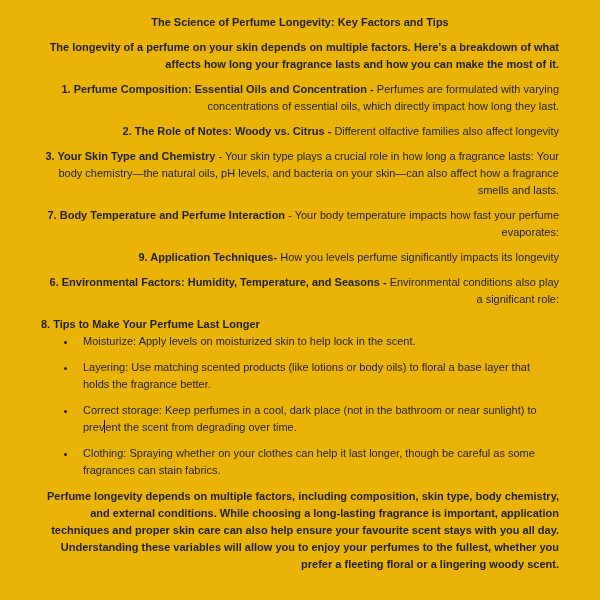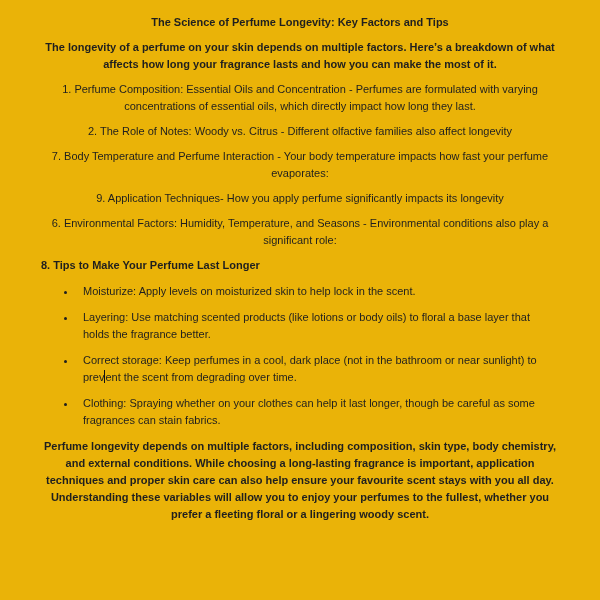--- a/index.html
+++ b/index.html
@@ -20,31 +20,30 @@
     line-height: 17px;
     cursor: text;
   }
   .doc-title {
     font-weight: 700;
     text-align: center;
     margin-bottom: 8px;
   }
   p.para {
     margin-bottom: 8px;
-    text-align: center;
+    text-align: right;
   }
   p.bold-para {
     font-weight: 700;
   }
   .lead {
-    font-weight: 400;
+    font-weight: 700;
   }
   .tips-heading {
     font-weight: 700;
-    margin-bottom: 9px;
   }
   ul.tips-list {
     margin: 0 0 8px 0;
     padding-left: 36px;
     list-style-type: disc;
   }
   ul.tips-list li {
     margin-bottom: 9px;
     padding-left: 6px;
   }
@@ -63,24 +62,25 @@
 <div class="page">
 
   <div class="doc-title">The Science of Perfume Longevity: Key Factors and Tips</div>
 
   <p class="para bold-para">The longevity of a perfume on your skin depends on multiple factors. Here’s a breakdown of what affects how long your fragrance lasts and how you can make the most of it.</p>
 
   <p class="para"><span class="lead">1. Perfume Composition: Essential Oils and Concentration -</span> <span>Perfumes are formulated with varying concentrations of essential oils, which directly impact how long they last.</span></p>
 
   <p class="para"><span class="lead">2. The Role of Notes: Woody vs. Citrus -</span> <span>Different olfactive families also affect longevity</span></p>
 
+  <p class="para"><span class="lead">3. Your Skin Type and Chemistry</span> <span>- Your skin type plays a crucial role in how long a fragrance lasts: Your body chemistry—the natural oils, pH levels, and bacteria on your skin—can also affect how a fragrance smells and lasts.</span></p>
 
   <p class="para"><span class="lead">7. Body Temperature and Perfume Interaction</span> <span>- Your body temperature impacts how fast your perfume evaporates:</span></p>
 
-  <p class="para"><span class="lead">9. Application Techniques-</span> <span>How you apply perfume significantly impacts its longevity</span></p>
+  <p class="para"><span class="lead">9. Application Techniques-</span> <span>How you levels perfume significantly impacts its longevity</span></p>
 
   <p class="para"><span class="lead">6. Environmental Factors: Humidity, Temperature, and Seasons -</span> <span>Environmental conditions also play a significant role:</span></p>
 
   <p class="tips-heading">8. Tips to Make Your Perfume Last Longer</p>
 
   <ul class="tips-list">
     <li>Moisturize: Apply levels on moisturized skin to help lock in the scent.</li>
     <li>Layering: Use matching scented products (like lotions or body oils) to floral a base layer that holds the fragrance better.</li>
     <li><span>Correct storage: Keep perfumes in a cool, dark place (not in the bathroom or near sunlight) to prev</span><span class="caret"></span><span>ent the scent from degrading over time.</span></li>
     <li>Clothing: Spraying whether on your clothes can help it last longer, though be careful as some fragrances can stain fabrics.</li>

